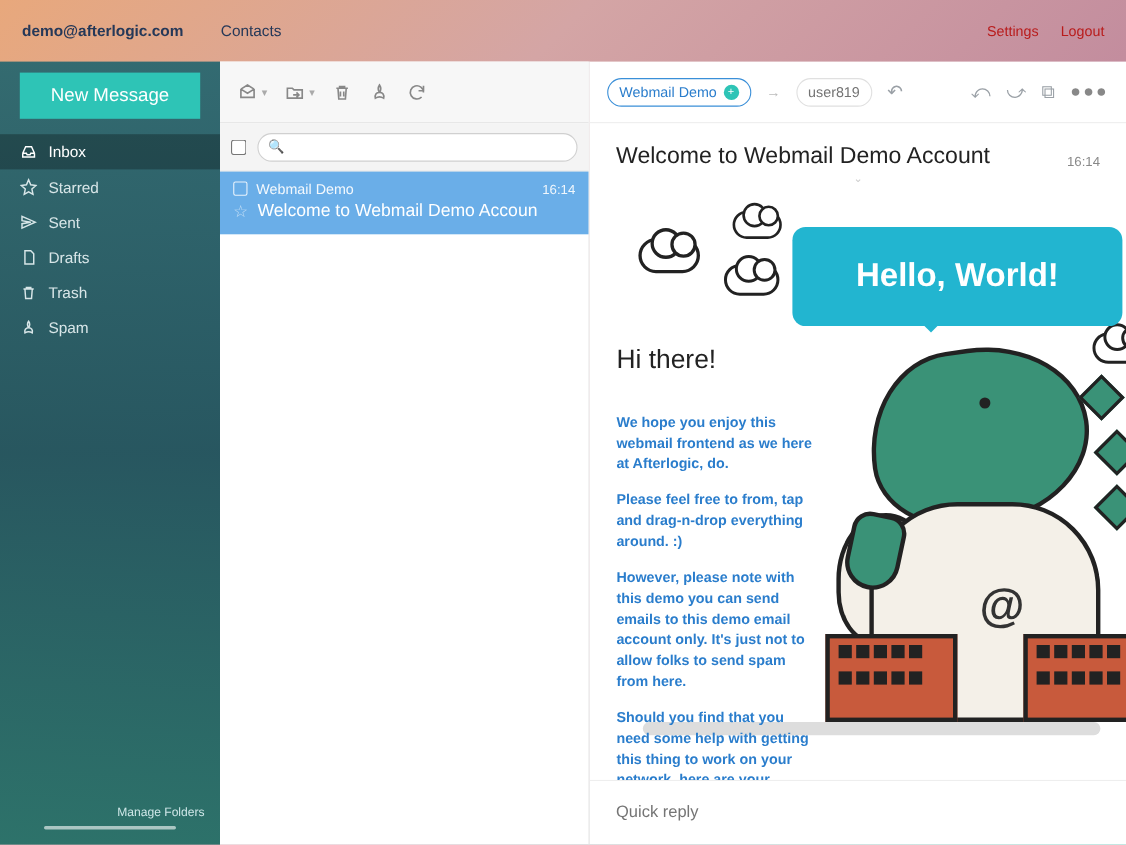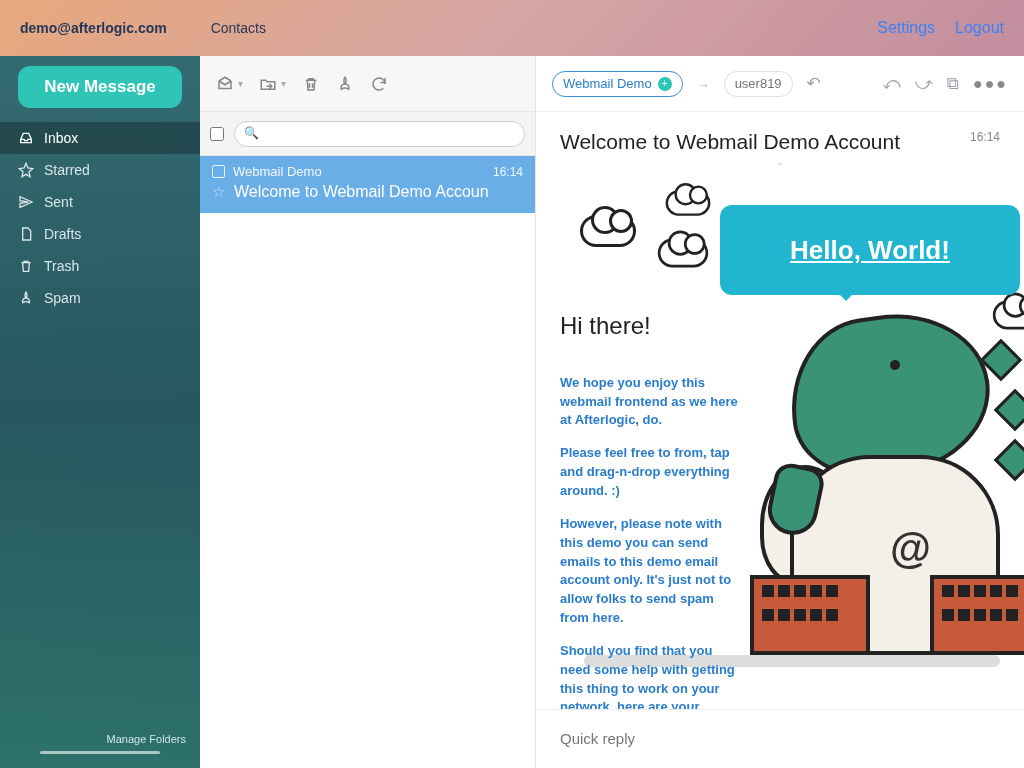--- a/index.html
+++ b/index.html
@@ -1,27 +1,27 @@
 <!DOCTYPE html>
 <html><head>
 <meta charset="utf-8">
 <style>
 * { margin: 0; padding: 0; box-sizing: border-box; }
 body { font-family: -apple-system, BlinkMacSystemFont, "Segoe UI", Arial, sans-serif; width: 1024px; height: 768px; overflow: hidden; background: linear-gradient(135deg, #e8a87c 0%, #d4a5a5 30%, #c38d9e 60%, #41b3a3 100%); }
 
 .topbar { height: 56px; display: flex; align-items: center; padding: 0 20px; font-size: 14px; }
-.topbar .email { color: #253858; font-weight: 600; margin-right: 44px; }
+.topbar .email { color: #253858; font-weight: 600; margin-right: 34px; }
 .topbar .nav-link { color: #253858; }
 .topbar .spacer { flex: 1; }
-.topbar .right-link { color: #3b82f6; margin-left: 20px; font-size: 16px; }
+.topbar .right-link { color: #b91c1c; margin-left: 20px; font-size: 13px; }
 
 .app { display: flex; height: calc(100% - 56px); }
 
 .sidebar { width: 200px; background: linear-gradient(180deg, rgba(32,100,110,0.9) 0%, rgba(25,80,90,0.92) 50%, rgba(28,110,100,0.9) 100%); display: flex; flex-direction: column; }
-.new-msg-btn { margin: 10px 18px 14px; height: 42px; background: #2ec4b6; border: none; border-radius: 12px; color: #fff; font-size: 17px; cursor: pointer; font-weight: bold; }
+.new-msg-btn { margin: 10px 18px 14px; height: 42px; background: #2ec4b6; border: none; border-radius: 0; color: #fff; font-size: 17px; cursor: pointer; }
 .folder { display: flex; align-items: center; height: 32px; padding: 0 18px; color: #d8e6e8; font-size: 14px; cursor: pointer; gap: 10px; }
 .folder.active { background: rgba(0,0,0,0.28); color: #fff; }
 .folder .icon { width: 16px; display:inline-flex; justify-content:center; }
 .manage { margin-top: auto; padding: 14px; text-align: right; font-size: 11px; color: #cfe7e8; }
 .manage .bar { height: 3px; background: rgba(255,255,255,0.6); width: 120px; margin: 6px auto 0; border-radius: 2px; }
 
 .list { width: 336px; background: #fff; border-right: 1px solid #e5e5e5; display: flex; flex-direction: column; }
 .list-toolbar { height: 56px; background: #f7f7f7; border-bottom: 1px solid #e5e5e5; display: flex; align-items: center; padding: 0 16px; gap: 16px; }
 .tb-ico { width: 18px; height: 18px; color: #888; cursor: pointer; display:inline-flex; align-items:center; justify-content:center;}
 .tb-group { display:flex; align-items:center; gap:4px;}
@@ -45,33 +45,33 @@
 .reader { flex: 1; background: #fff; display: flex; flex-direction: column; }
 .reader-toolbar { height: 56px; border-bottom: 1px solid #eee; display:flex; align-items:center; padding: 0 16px; gap: 14px; }
 .pill { border: 1px solid #3a8fd8; border-radius: 14px; height: 26px; display:flex; align-items:center; padding: 0 10px; color:#2a7dcc; font-size: 13px; gap:6px; cursor:pointer;}
 .pill.user { border-color:#e0e0e0; color:#737373; }
 .plus-badge { width:14px; height:14px; border-radius:50%; background:#2ec4b6; color:#fff; font-size:10px; display:inline-flex; align-items:center; justify-content:center; }
 .arrow-sep { color:#bbb; font-size:13px; }
 .rt-ico { color:#9aa0a6; cursor:pointer; font-size:17px; }
 .rt-spacer { flex:1; }
 .dots { letter-spacing:2px; color:#888; cursor:pointer; }
 
-.reader-head { padding: 18px 24px 0; display:flex; align-items:flex-start; }
+.reader-head { padding: 18px 24px 0; display:flex; align-items:flex-end; }
 .reader-head h2 { font-size: 21px; font-weight: 400; color:#222; flex:1; }
 .reader-head .t { color:#888; font-size:12px; }
 .reader-sep { text-align:center; color:#ccc; font-size:10px; padding: 2px 0 8px; }
 
 .reader-body { flex:1; overflow:auto; padding: 0 0 0 24px; position:relative; }
 .hero { position:relative; height:480px; }
 .body-text { width: 180px; font-size: 13px; color:#2a7dcc; position:absolute; left:0; top:134px; line-height:1.45; }
 .body-text h3 { color:#222; font-size:24px; font-weight:400; margin-bottom:30px; }
 .body-text p { margin-bottom: 14px; font-weight: bold; }
 .speech { position:absolute; top:30px; left:160px; width:300px; height:90px; background:#22b5d0; border-radius: 12px; display:flex; align-items:center; justify-content:center; }
 .speech:after { content:""; position:absolute; bottom:-22px; left:110px; border:16px solid transparent; border-top-color:#22b5d0; }
-.speech span { color:#fff; font-size:26px; font-weight:700;text-decoration:underline; }
+.speech span { color:#fff; font-size:30px; font-weight:700; }
 .cloud { position:absolute; width:56px; height:32px; border:3px solid #222; border-radius: 18px; background:#fff; }
 .cloud:before, .cloud:after { content:""; position:absolute; background:#fff; border:3px solid #222; border-radius:50%; }
 .cloud:before { width:22px; height:22px; top:-12px; left:8px; }
 .cloud:after { width:18px; height:18px; top:-9px; left:26px; }
 .c1{top:40px; left:20px;} .c2{top:12px; left:100px; transform:scale(0.8);} .c3{top:62px; left:95px; transform:scale(0.9);} .c4{top:124px; left:430px; transform:scale(0.9);}
 
 .dino-head { position:absolute; top:140px; left:230px; width:200px; height:160px; background:#3a9277; border:4px solid #222; border-radius: 40% 50% 50% 40% / 60% 50% 50% 40%; transform:rotate(-8deg);}
 .dino-body { position:absolute; top:280px; left:230px; width:210px; height:200px; background:#f4f0e8; border:4px solid #222; border-radius: 80px 80px 20px 20px;}
 .at { position:absolute; top:350px; left:330px; font-size:42px; color:#333; font-weight:bold;}
 .eye { position:absolute; width:10px; height:10px; background:#222; border-radius:50%; top:185px; left:330px;}

